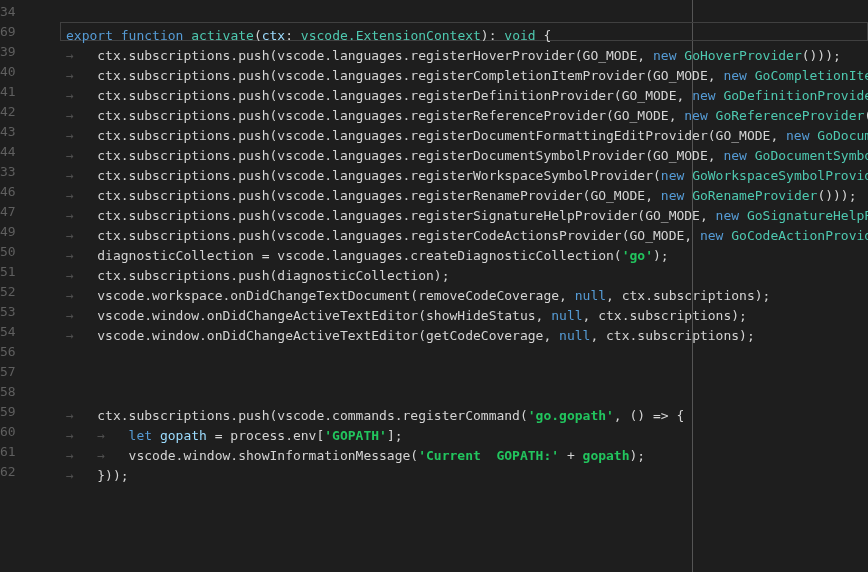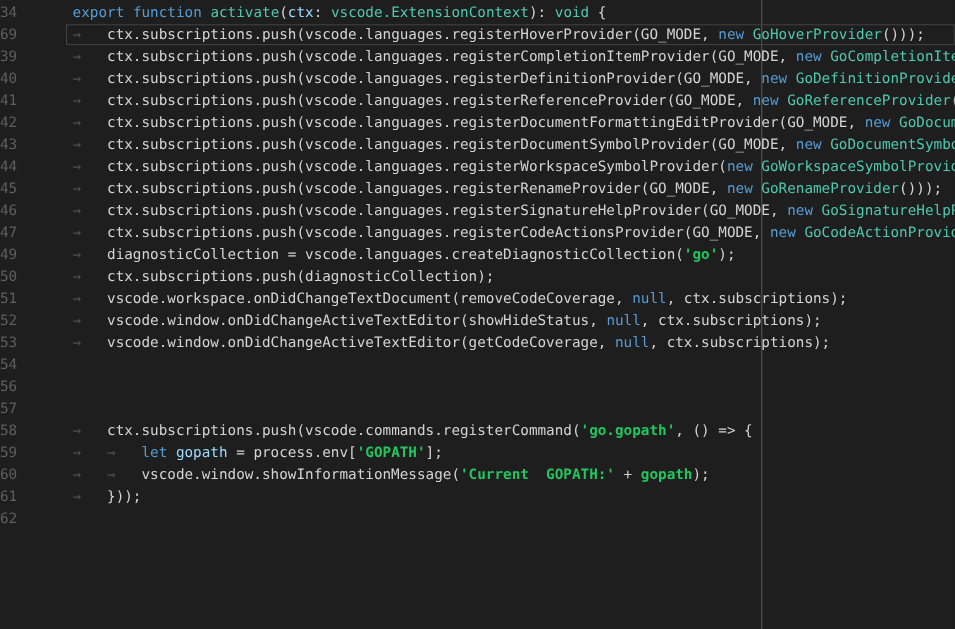--- a/index.html
+++ b/index.html
@@ -14,21 +14,21 @@
   .current-line-box{
     position:absolute;left:60px;right:0;height:19px;
     border:1px solid #404040;box-sizing:border-box;background:transparent;
   }
   .lines{position:absolute;left:0;top:2px;right:0;}
   .row{height:20px;display:flex;align-items:flex-start;}
   .ln{
     flex:0 0 42px;text-align:left;color:#5f5f5f;
     white-space:pre;user-select:none;
   }
-  .code{white-space:pre;padding-left:24px;color:#d4d4d4;}
+  .code{white-space:pre;padding-left:24px;color:#d4d4d4;margin-top:24px;}
   .tok-d{color:#d4d4d4;}
   .tok-k{color:#569cd6;}
   .tok-t{color:#4ec9b0;}
   .tok-v{color:#9cdcfe;}
   .tok-s{color:#22c55e;font-weight:bold;}
   .tok-w{display:inline-block;width:31.3px;color:#4e4e4e;}
 </style>
 </head>
 <body>
 
@@ -62,21 +62,21 @@
       </div>
       <div class="row">
         <span class="ln">43</span>
         <span class="code"><span class="tok-w">→</span><span class="tok-d">ctx.subscriptions.push(vscode.languages.registerDocumentSymbolProvider(GO_MODE, </span><span class="tok-k">new </span><span class="tok-t">GoDocumentSymbolProvider</span></span>
       </div>
       <div class="row">
         <span class="ln">44</span>
         <span class="code"><span class="tok-w">→</span><span class="tok-d">ctx.subscriptions.push(vscode.languages.registerWorkspaceSymbolProvider(</span><span class="tok-k">new </span><span class="tok-t">GoWorkspaceSymbolProvider</span></span>
       </div>
       <div class="row">
-        <span class="ln">45</span>
+        <span class="ln">33</span>
         <span class="code"><span class="tok-w">→</span><span class="tok-d">ctx.subscriptions.push(vscode.languages.registerRenameProvider(GO_MODE, </span><span class="tok-k">new </span><span class="tok-t">GoRenameProvider</span><span class="tok-d">()));</span></span>
       </div>
       <div class="row">
         <span class="ln">46</span>
         <span class="code"><span class="tok-w">→</span><span class="tok-d">ctx.subscriptions.push(vscode.languages.registerSignatureHelpProvider(GO_MODE, </span><span class="tok-k">new </span><span class="tok-t">GoSignatureHelpProvider</span></span>
       </div>
       <div class="row">
         <span class="ln">47</span>
         <span class="code"><span class="tok-w">→</span><span class="tok-d">ctx.subscriptions.push(vscode.languages.registerCodeActionsProvider(GO_MODE, </span><span class="tok-k">new </span><span class="tok-t">GoCodeActionProvider</span></span>
       </div>

